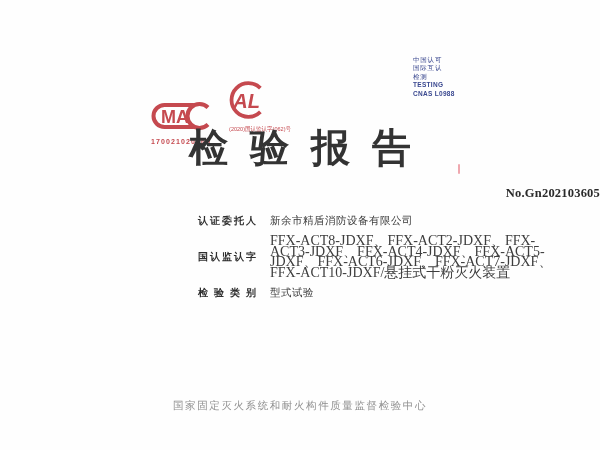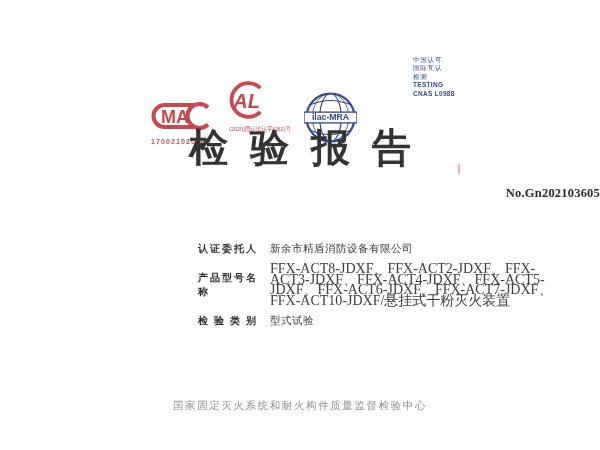--- a/index.html
+++ b/index.html
@@ -29,21 +29,21 @@
     font-size:39px;font-weight:700;color:#333;
     letter-spacing:22px;text-indent:22px;white-space:nowrap;
   }
   .report-no{
     position:absolute;top:186px;left:0;width:600px;text-align:right;
     font-family:"Liberation Serif","DejaVu Serif",serif;
     font-size:12.5px;font-weight:700;color:#2b2b2b;letter-spacing:.2px;
   }
 
   
-  .fields{position:absolute;left:198px;top:242px;width:270px;}
+  .fields{position:absolute;left:198px;top:214px;width:270px;}
   .field-row{display:flex;align-items:flex-start;margin-bottom:8px;}
   .field-row.centered{align-items:center;}
   .field-label{
     width:58px;flex:0 0 58px;
     font-size:10px;font-weight:700;color:#2e2e2e;
     text-align:justify;text-align-last:justify;
   }
   .field-value{margin-left:14px;font-size:10.5px;color:#3a3a3a;}
   .value-strong{font-weight:400;letter-spacing:.5px;}
   .model-lines .model-ln{
@@ -76,50 +76,39 @@
   </div>
 
   <div class="mark mark-cal">
     <svg viewBox="0 0 64 64" width="40" height="40">
       <path d="M 55,13 A 27,27 0 1 0 55,51" fill="none" stroke="#c5494f" stroke-width="6"></path>
       <text x="33" y="44" text-anchor="middle" font-size="32" font-weight="bold" font-style="italic" fill="#c5494f">AL</text>
     </svg>
     <div class="mark-cap">(2020)国认监认字(062)号</div>
   </div>
 
-  <div class="mark mark-ilac">
-    <svg viewBox="0 0 64 64" width="53" height="53">
-      <circle cx="32" cy="32" r="29" fill="none" stroke="#39478f" stroke-width="2.6"></circle>
-      <ellipse cx="32" cy="32" rx="13" ry="29" fill="none" stroke="#39478f" stroke-width="1.4"></ellipse>
-      <ellipse cx="32" cy="32" rx="22" ry="29" fill="none" stroke="#39478f" stroke-width="1"></ellipse>
-      <path d="M 7,17 Q 32,6 57,17" fill="none" stroke="#39478f" stroke-width="1.4"></path>
-      <path d="M 7,47 Q 32,58 57,47" fill="none" stroke="#39478f" stroke-width="1.4"></path>
-      <rect x="0" y="25.5" width="64" height="13" fill="#fefefe" stroke="#39478f" stroke-width="1.6"></rect>
-      <text x="32" y="35.5" text-anchor="middle" font-size="10.5" font-weight="bold" fill="#39478f">ilac-MRA</text>
-    </svg>
-  </div>
 
   <div class="cnas-side">
     <div class="ln">中国认可</div>
     <div class="ln">国际互认</div>
     <div class="ln">检测</div>
     <div class="ln ln-en">TESTING</div>
     <div class="ln ln-en">CNAS L0988</div>
   </div>
 
   <div class="doc-title">检验报告</div>
   <div class="report-no">No.Gn202103605</div>
 
   <div class="fields">
     <div class="field-row">
       <div class="field-label">认证委托人</div>
       <div class="field-value value-strong">新余市精盾消防设备有限公司</div>
     </div>
     <div class="field-row centered">
-      <div class="field-label">产品型号名称</div>
+      <div class="field-label">国认监认字</div>
       <div class="field-value model-lines">
         <div class="model-ln">FFX-ACT8-JDXF、FFX-ACT2-JDXF、FFX-</div>
         <div class="model-ln">ACT3-JDXF、FFX-ACT4-JDXF、FFX-ACT5-</div>
         <div class="model-ln">JDXF、FFX-ACT6-JDXF、FFX-ACT7-JDXF、</div>
         <div class="model-ln">FFX-ACT10-JDXF/悬挂式干粉灭火装置</div>
       </div>
     </div>
     <div class="field-row">
       <div class="field-label">检验类别</div>
       <div class="field-value value-strong">型式试验</div>

